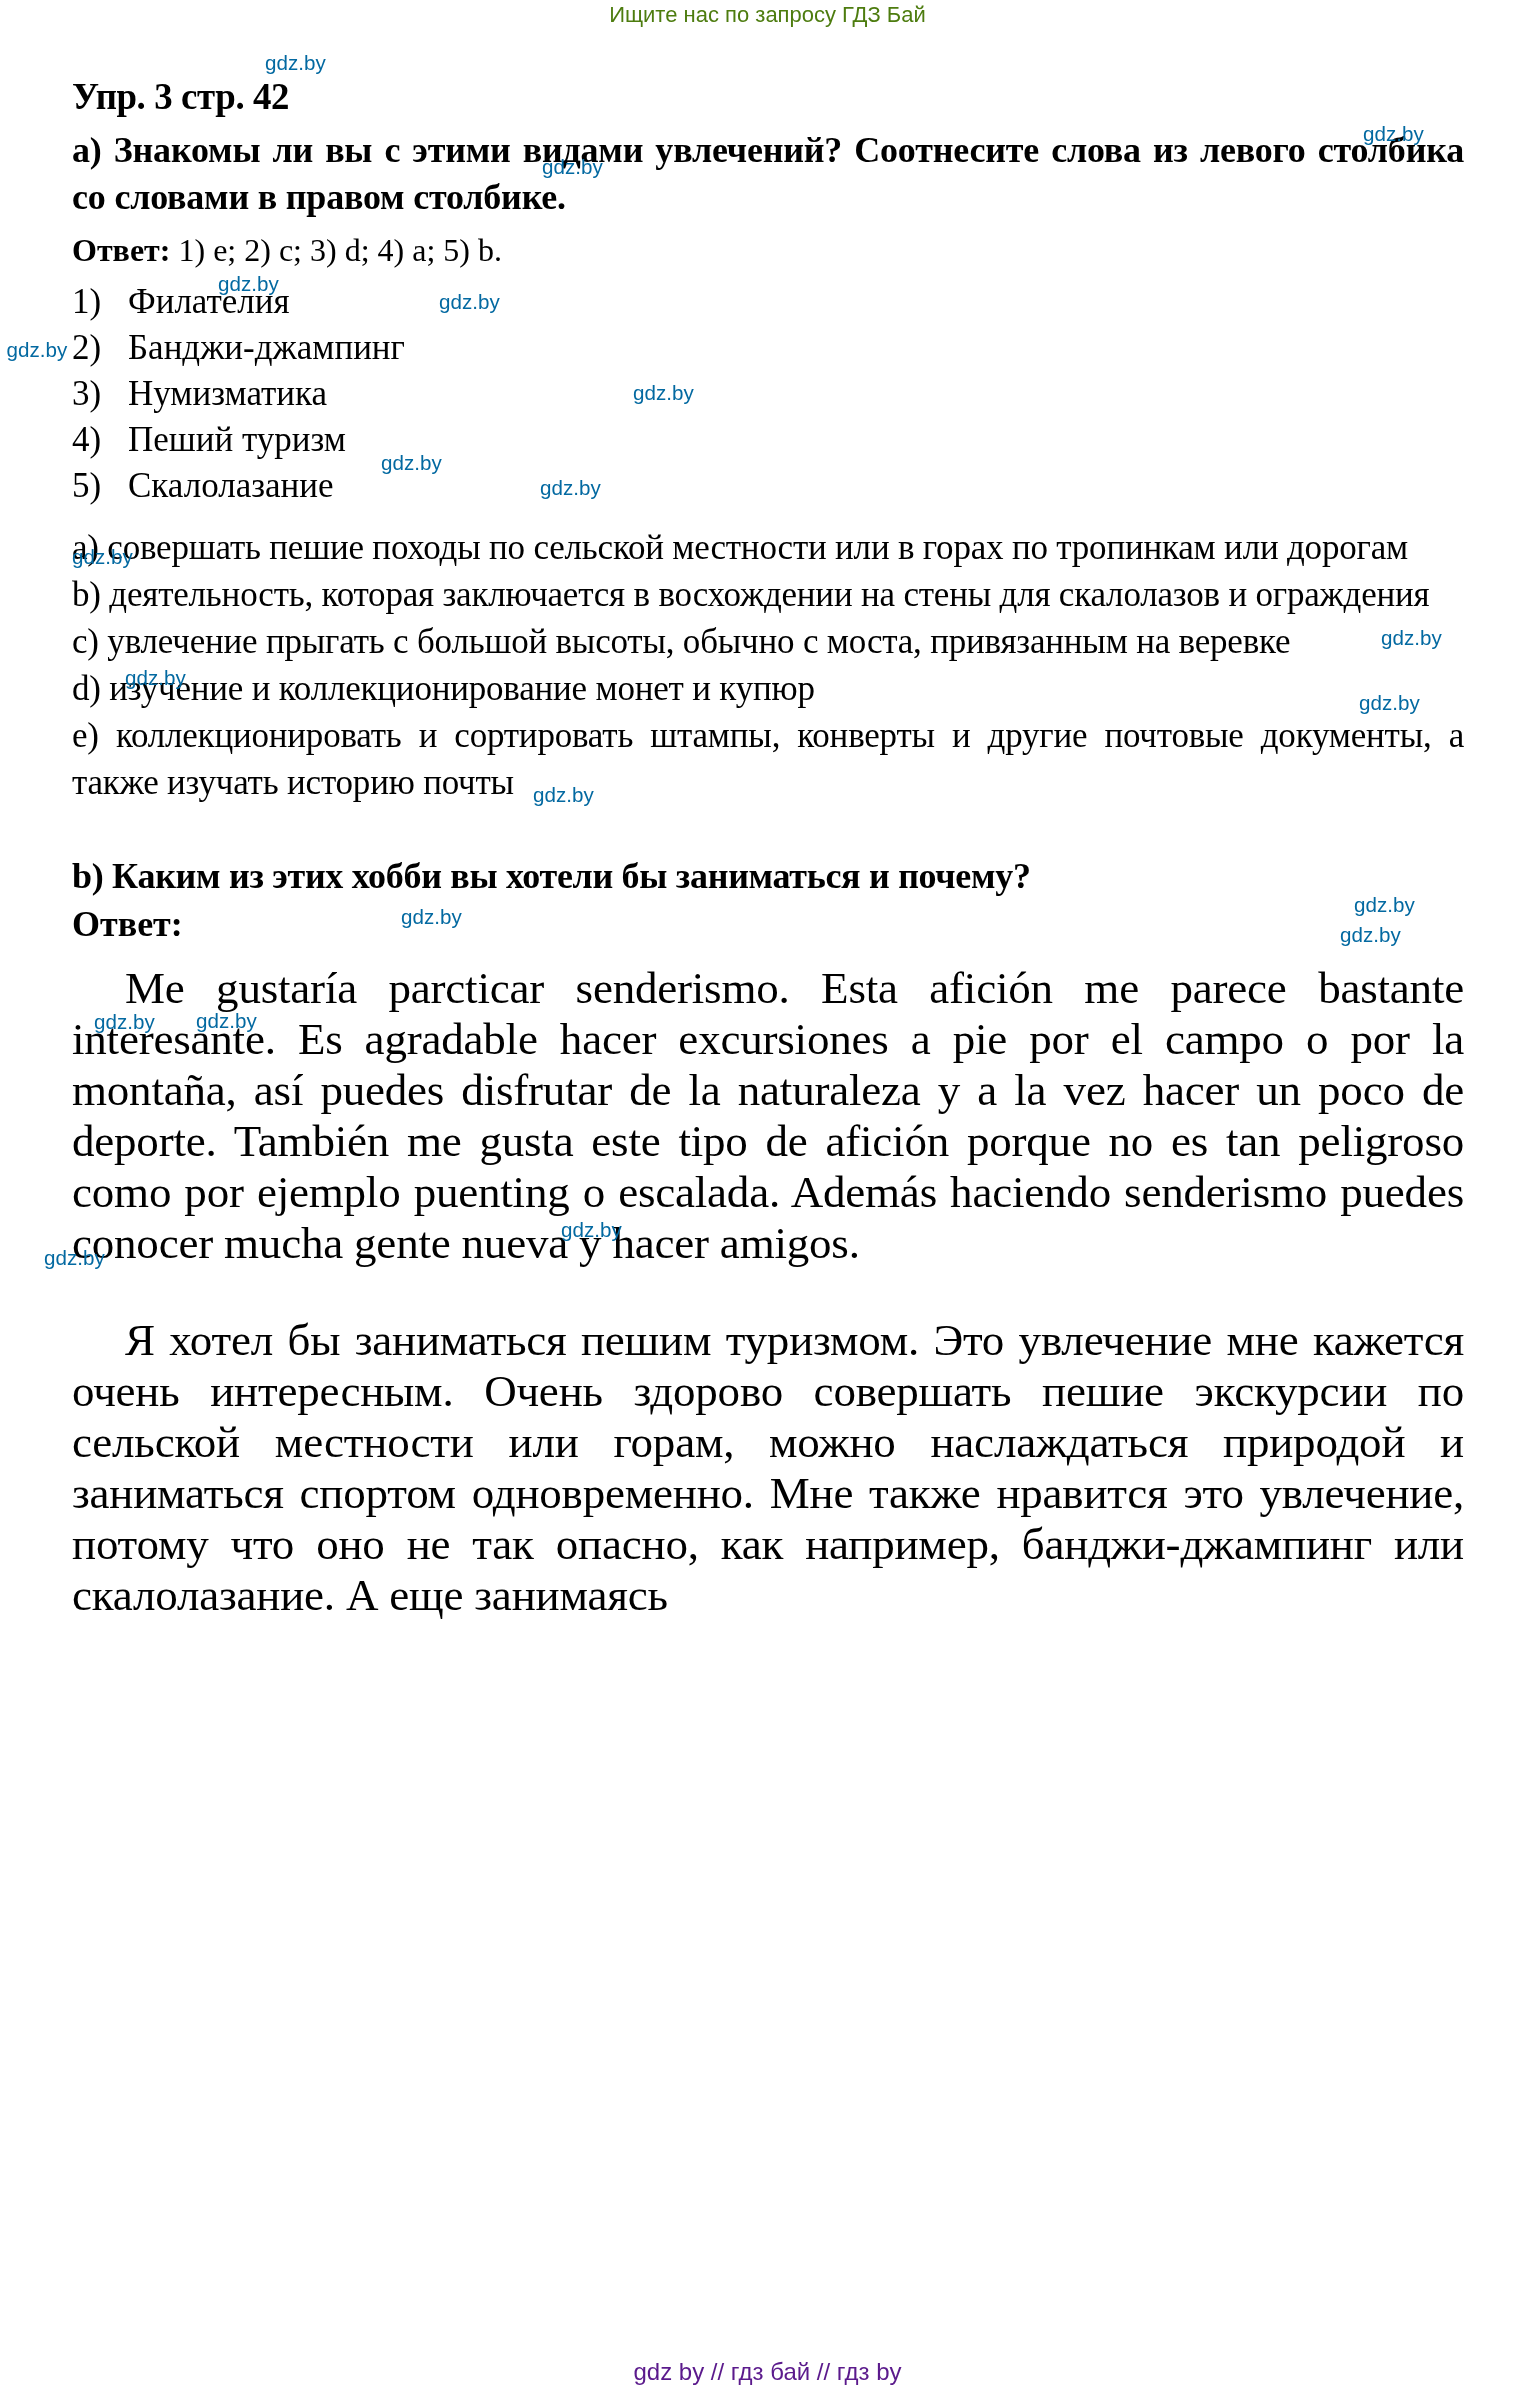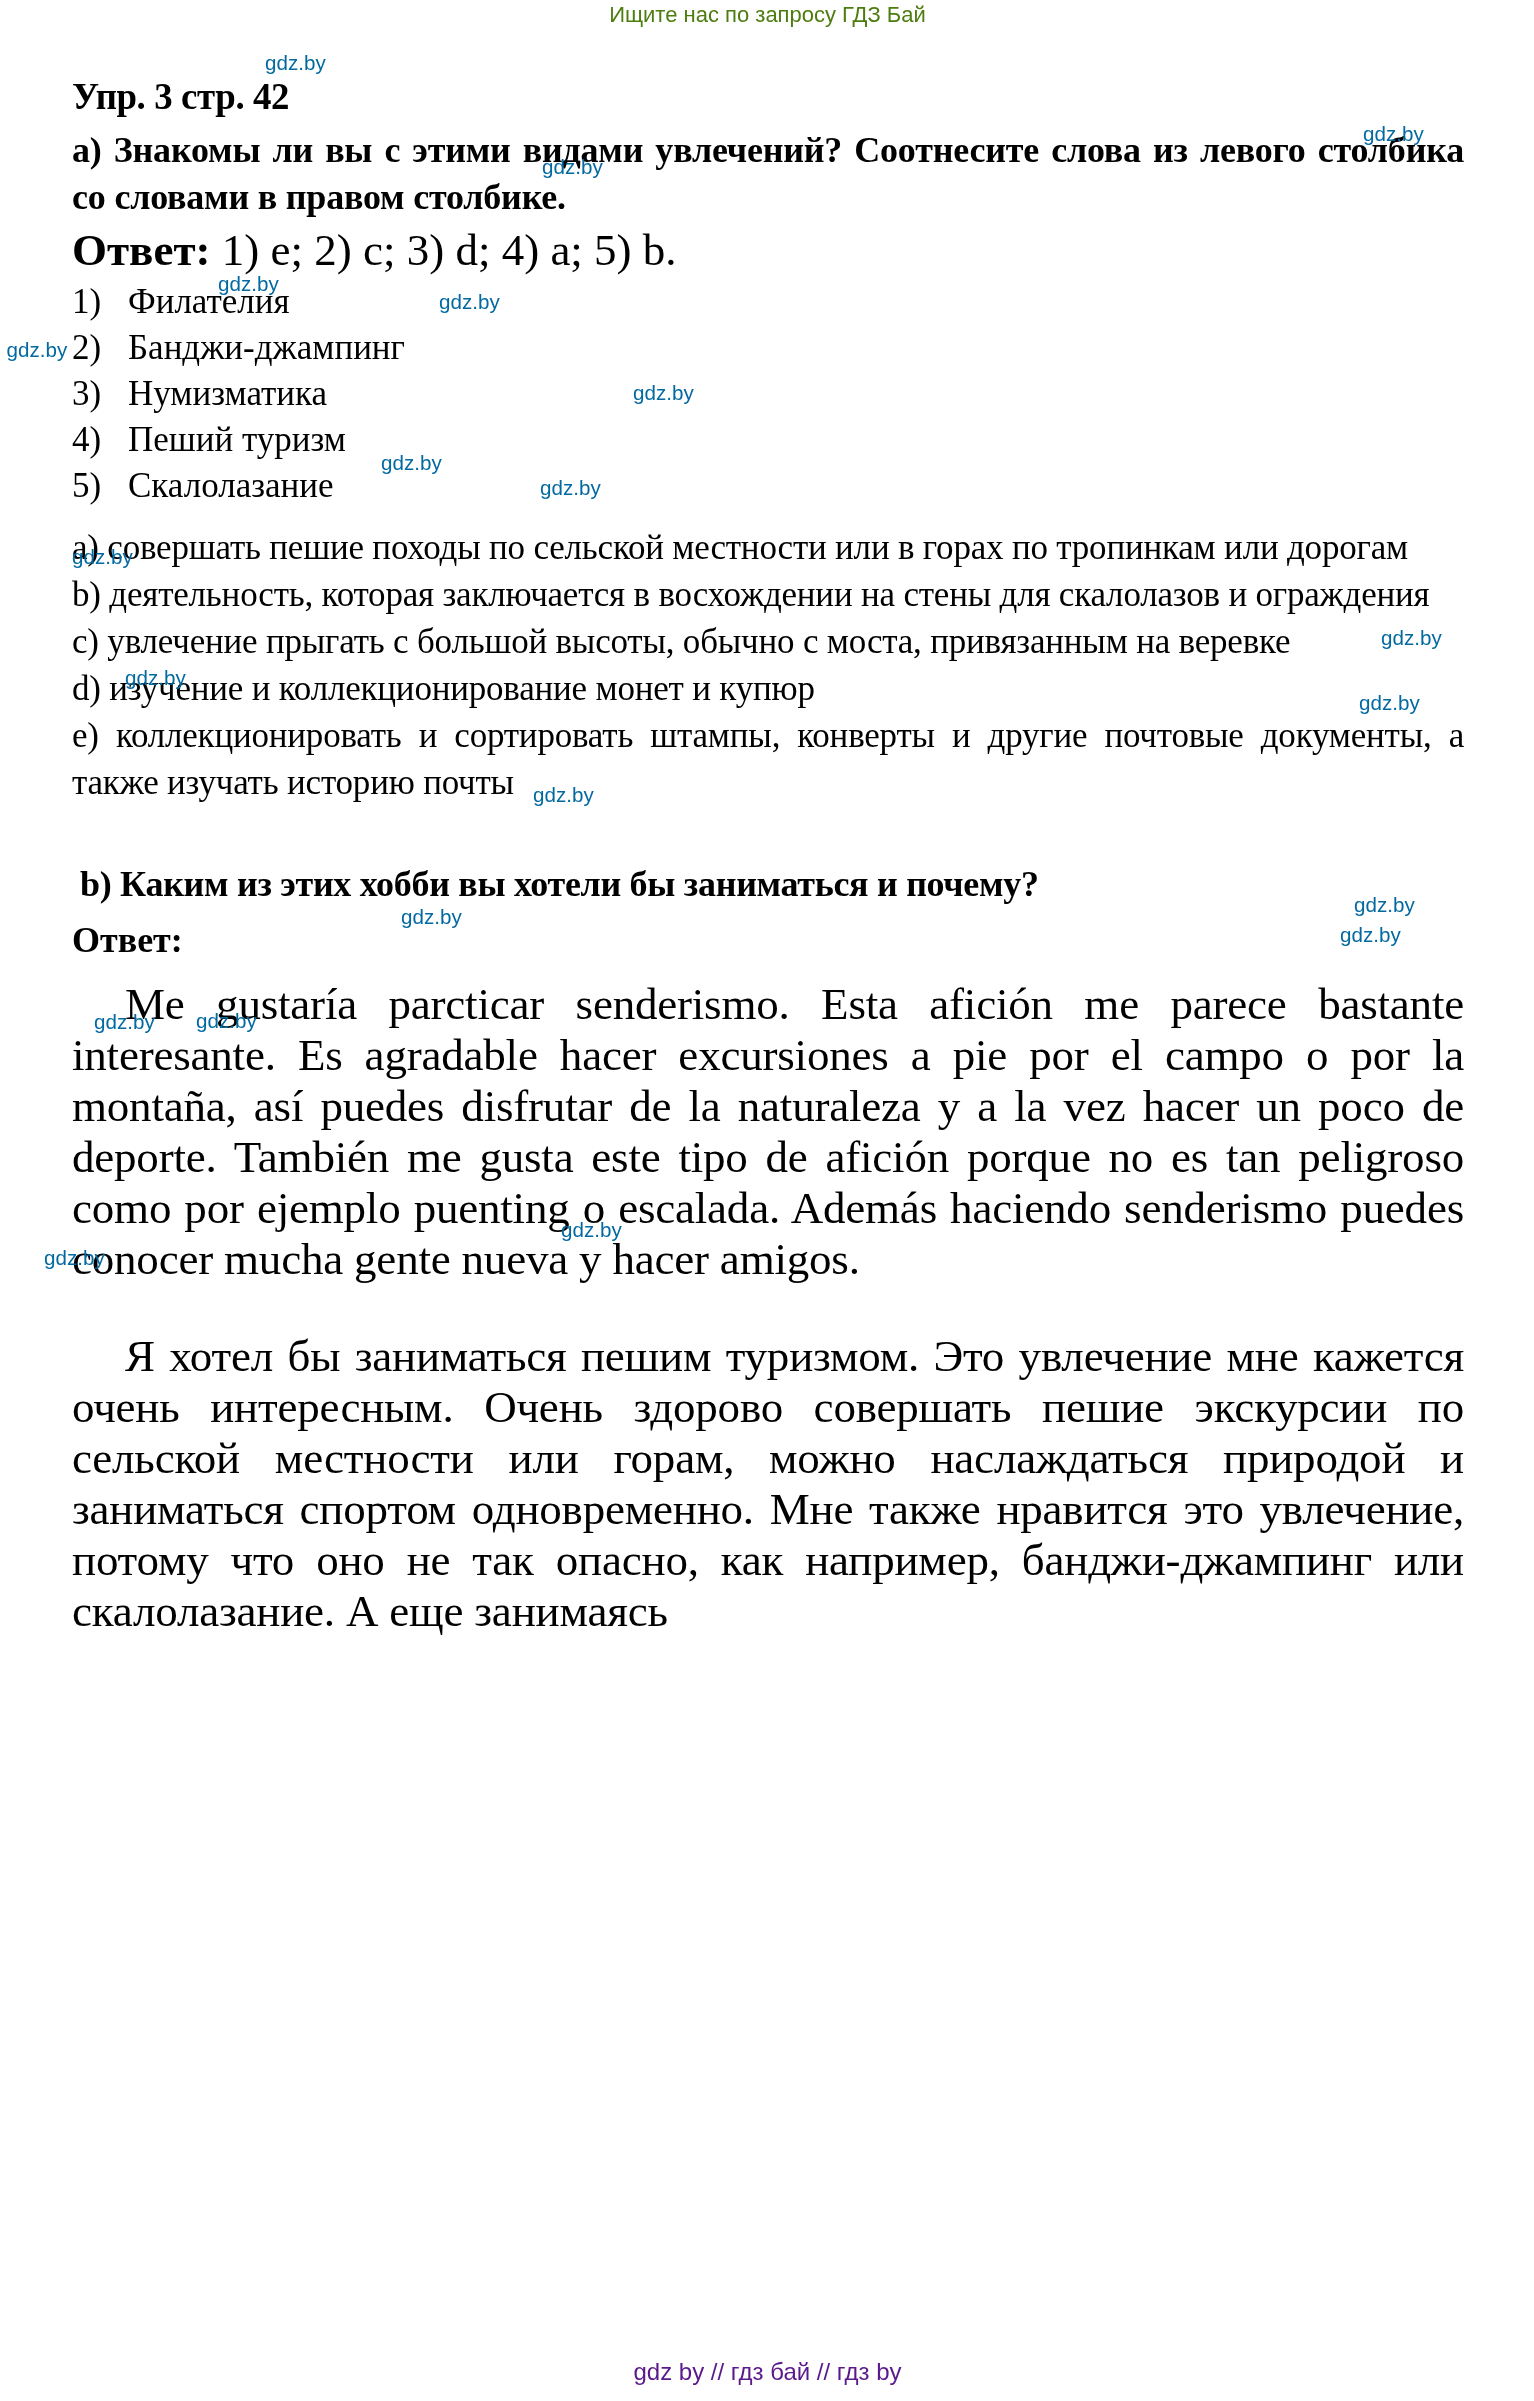--- a/index.html
+++ b/index.html
@@ -61,21 +61,21 @@
     text-align: justify;
     text-align-last: left;
     margin: 0;
     letter-spacing: -0.2px;
   }
   .q-bold.two-line {
     text-align-last: left;
   }
 
   .answer-line {
-    font-size: 45px;
+    font-size: 32px;
     line-height: 48px;
     margin: 5px 0 3.3px 0;
   }
   .answer-line .lbl { font-weight: bold; }
 
   ol.hobby-list {
     list-style: none;
     margin: 5px 0 0 0;
     padding: 0;
   }
@@ -99,21 +99,21 @@
     text-align: justify;
     text-align-last: left;
     letter-spacing: -0.2px;
   }
   .def.single { text-align: left; }
 
   .sub-head {
     font-weight: bold;
     font-size: 36px;
     line-height: 48px;
-    margin: 8px;
+    margin: 0;
     letter-spacing: -0.3px;
   }
   .answer-word {
     font-weight: bold;
     font-size: 36px;
     line-height: 48px;
     margin: 0;
   }
 
   .para {

